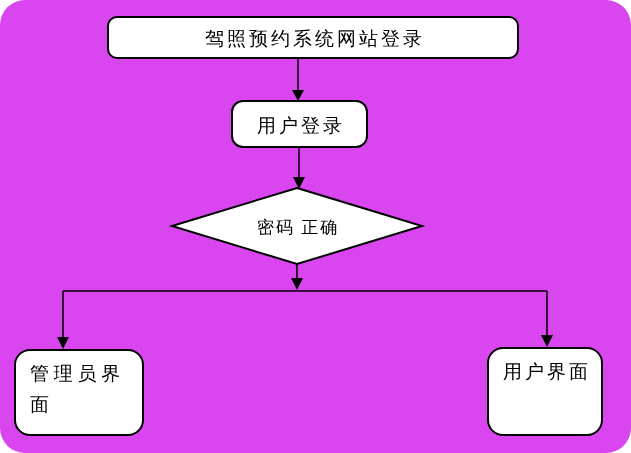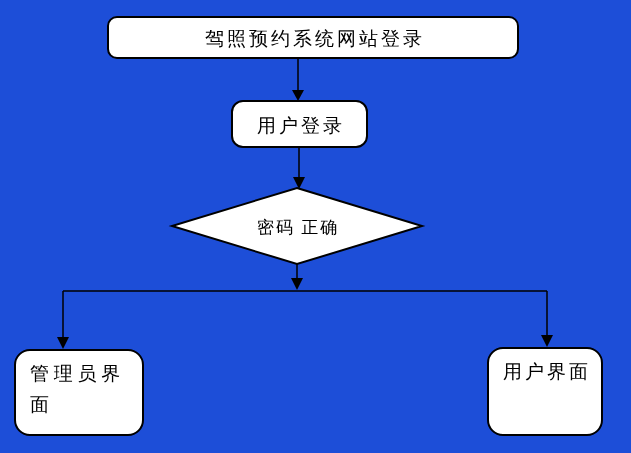--- a/index.html
+++ b/index.html
@@ -4,23 +4,24 @@
 <style>
   html, body {
     margin: 0;
     padding: 0;
     background: #ffffff;
   }
   .canvas-wrap {
     position: relative;
     width: 631px;
     height: 453px;
-    background: #1d4ed8;
+    background: #d946ef;
     overflow: hidden;
     font-family: "Liberation Serif", "DejaVu Serif", serif;
+    border-radius: 25px;
   }
   svg text {
     font-family: "Liberation Serif", "DejaVu Serif", serif;
     fill: #000000;
   }
   .node-shape {
     fill: #ffffff;
     stroke: #000000;
     stroke-width: 2;
   }

